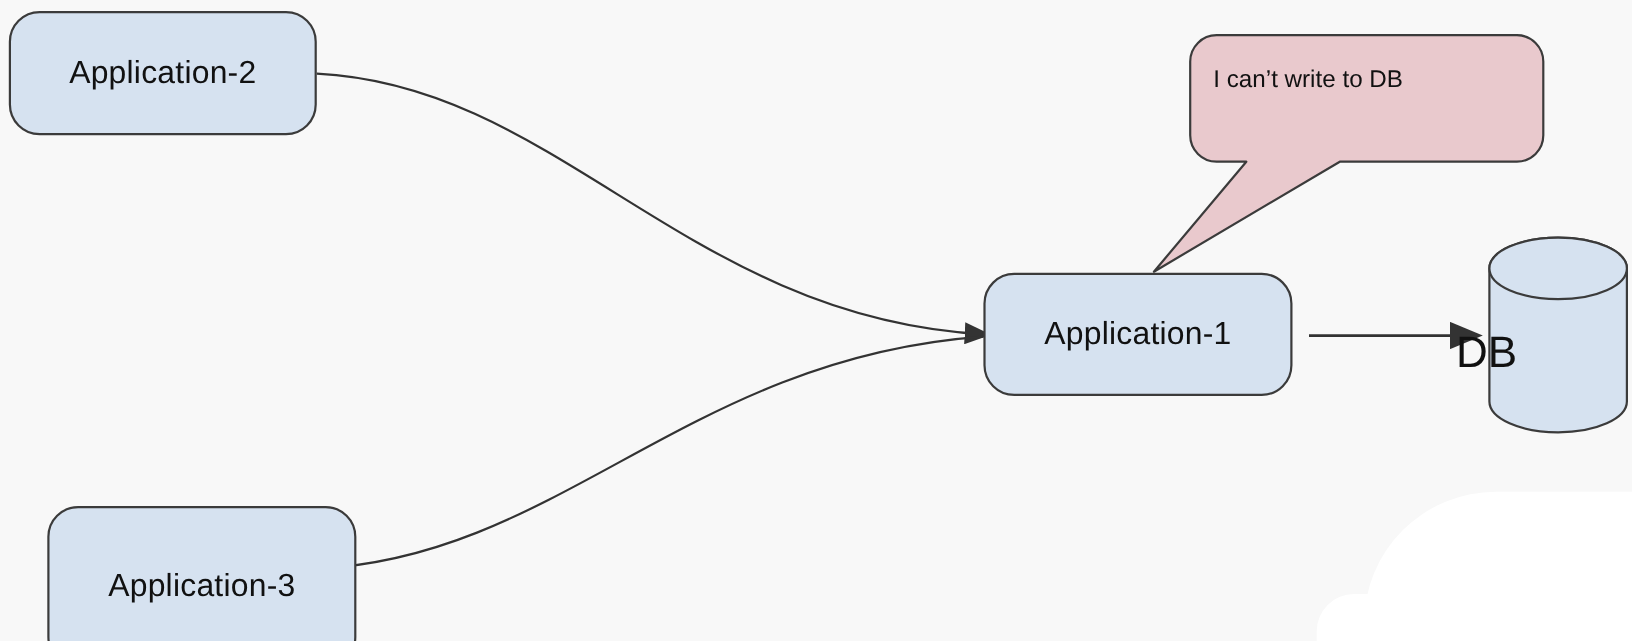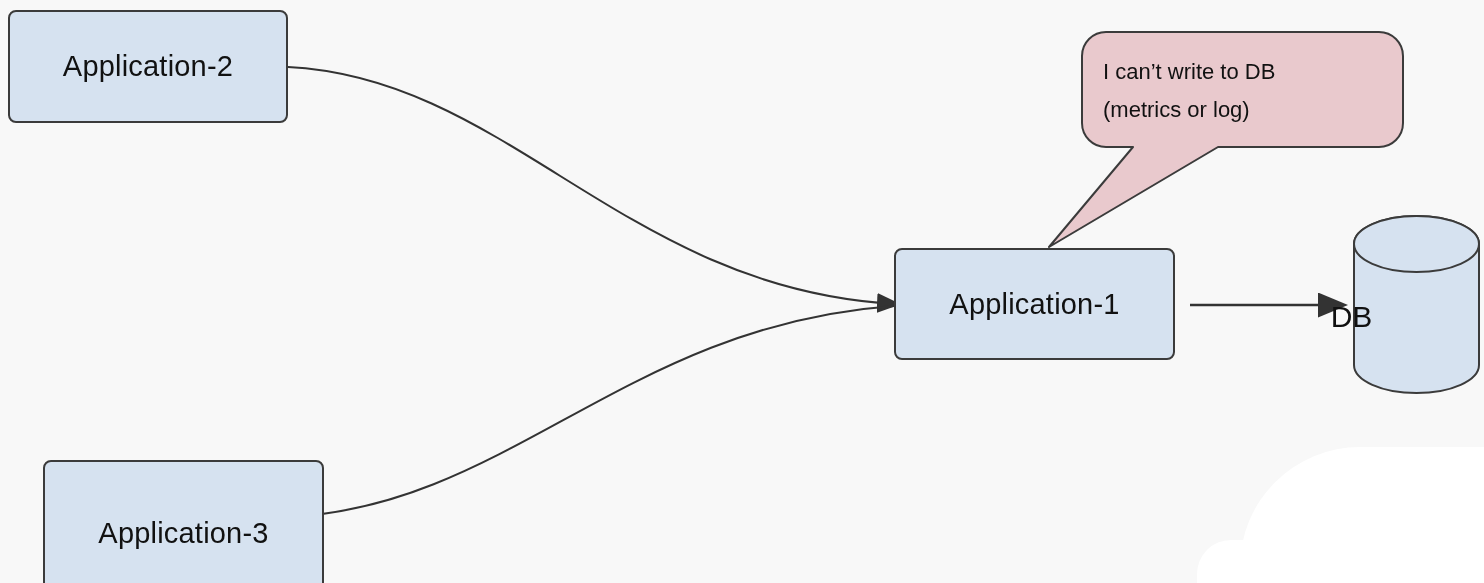--- a/index.html
+++ b/index.html
@@ -43,38 +43,38 @@
   .blob-foot{
     left:1197px;top:540px;
     width:287px;height:43px;
     border-top-left-radius:34px;
   }
   .node{
     position:absolute;
     box-sizing:border-box;
     background:var(--node-fill);
     border:2px solid var(--node-border);
-    border-radius:8px;
+    border-radius:28px;
     display:flex;
     align-items:center;
     justify-content:center;
     font-size:29px;
     color:var(--text);
     z-index:2;
     letter-spacing:0.2px;
   }
   .node-app2{left:8px;top:10px;width:280px;height:113px;}
   .node-app3{left:7px;top:460px;width:281px;height:147px;margin-left:36px;}
   .node-app1{left:894px;top:248px;width:281px;height:112px;}
   .db-label{
     position:absolute;
     left:1289px;top:300px;
     width:125px;height:44px;
-    display:flex;align-items:flex-start;justify-content:center;
-    font-size:30px;
+    display:flex;align-items:flex-end;justify-content:center;
+    font-size:40px;
     color:var(--text);
     z-index:2;
   }
   .callout-text{
     position:absolute;
     left:1103px;top:53px;
     width:300px;
     font-size:22px;
     line-height:38px;
     color:var(--text);
@@ -120,16 +120,15 @@
   <div class="node node-app1">
     <span>Application-1</span>
   </div>
 
   <div class="db-label">
     <span>DB</span>
   </div>
 
   <div class="callout-text">
     <span>I can’t write to DB</span>
-    <span>(metrics or log)</span>
   </div>
 
 </div>
 
 </body></html>

